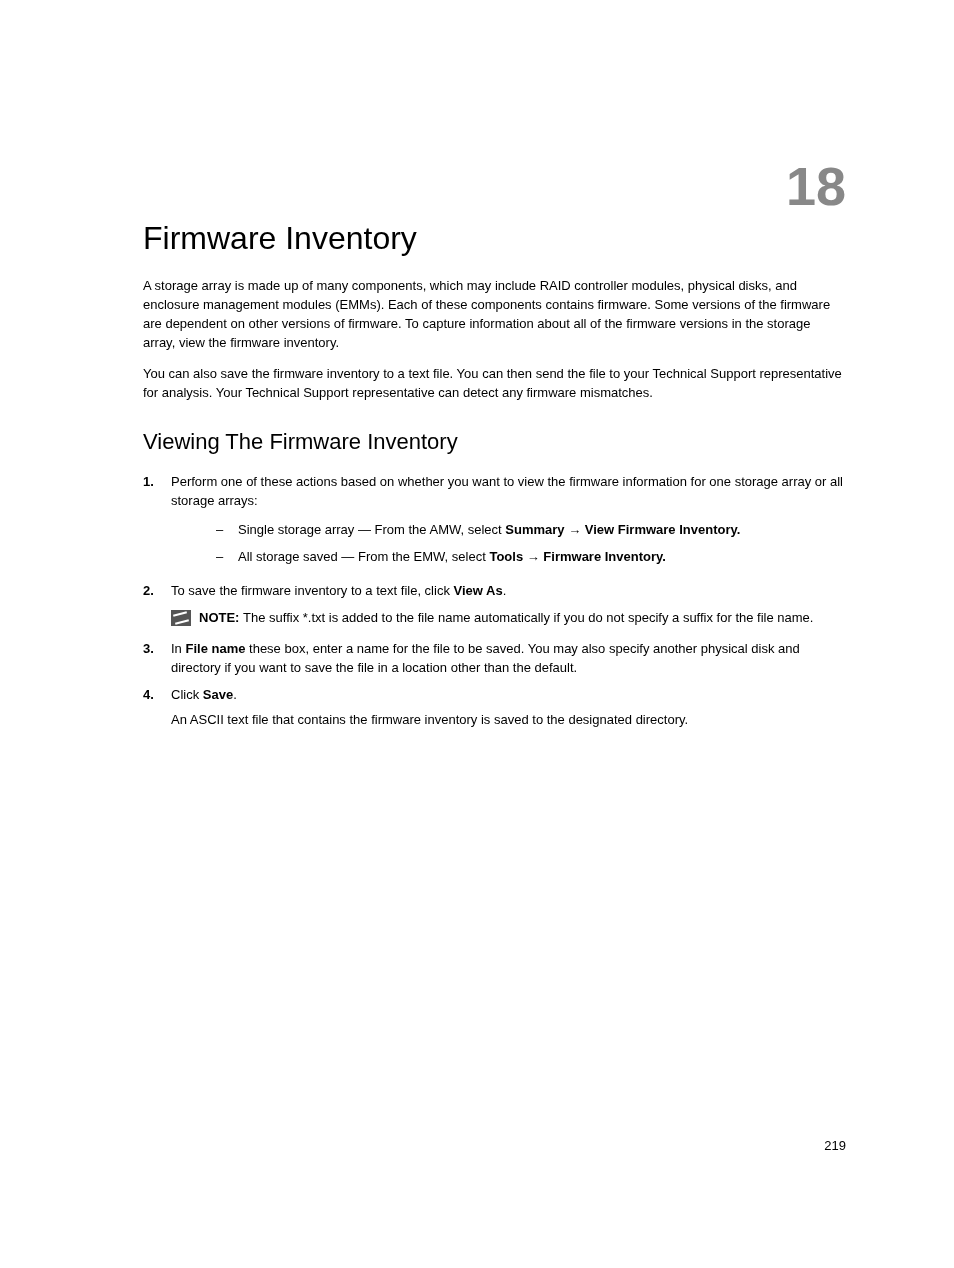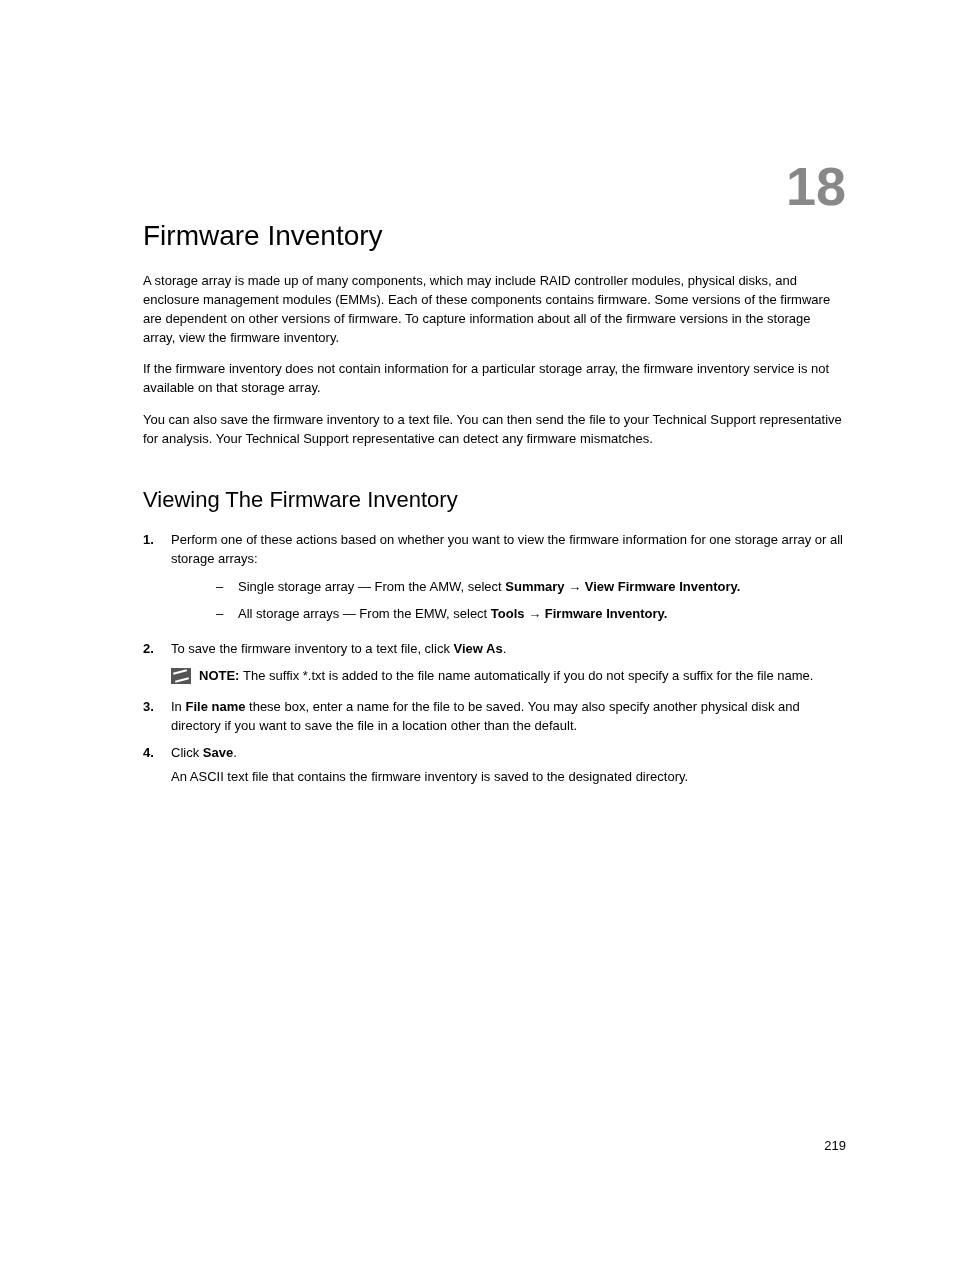--- a/index.html
+++ b/index.html
@@ -21,35 +21,35 @@
     .chapter-number {
       position: absolute;
       top: 155px;
       right: 108px;
       font-size: 54px;
       font-weight: bold;
       color: #888;
       font-family: Arial, sans-serif;
     }
     .chapter-title {
-      font-size: 28px;
+      font-size: 32px;
       font-weight: normal;
       margin-top: 60px;
       margin-bottom: 20px;
       font-family: Arial, sans-serif;
     }
     .para {
       font-size: 13px;
       line-height: 1.45;
       margin-bottom: 13px;
     }
     .section-title {
       font-size: 22px;
       font-weight: normal;
-      margin-top: 38px;
+      margin-top: 26px;
       margin-bottom: 18px;
     }
     .ol-list {
       list-style: none;
       padding-left: 0;
     }
     .ol-item {
       display: flex;
       font-size: 13px;
       line-height: 1.45;
@@ -137,41 +137,40 @@
     }
   </style>
 </head>
 <body>
 
 <div class="page">
   <div class="chapter-number">18</div>
   <h1 class="chapter-title">Firmware Inventory</h1>
 
   <p class="para">A storage array is made up of many components, which may include RAID controller modules, physical disks, and enclosure management modules (EMMs). Each of these components contains firmware. Some versions of the firmware are dependent on other versions of firmware. To capture information about all of the firmware versions in the storage array, view the firmware inventory.</p>
-  <p class="para">If the firmware inventory does not contain information for a particular storage array, the firmware inventory service is not available on that storage array.</p>
   <p class="para">You can also save the firmware inventory to a text file. You can then send the file to your Technical Support representative for analysis. Your Technical Support representative can detect any firmware mismatches.</p>
 
   <h2 class="section-title">Viewing The Firmware Inventory</h2>
 
   <ol class="ol-list">
     <li class="ol-item">
       <span class="ol-num">1.</span>
       <div class="ol-content">
         <span>Perform one of these actions based on whether you want to view the firmware information for one storage array or all storage arrays:</span>
         <ul class="sub-list">
           <li class="sub-item">
             <span class="sub-dash">–</span>
             <span class="sub-content">
               <span>Single storage array — From the AMW, select </span><span class="bold">Summary → View Firmware Inventory.</span>
             </span>
           </li>
           <li class="sub-item">
             <span class="sub-dash">–</span>
             <span class="sub-content">
-              <span>All storage arrays — From the EMW, select </span><span class="bold">Tools → Firmware Inventory.</span>
+              <span>All storage saved — From the EMW, select </span><span class="bold">Tools → Firmware Inventory.</span>
             </span>
           </li>
         </ul>
       </div>
     </li>
 
     <li class="ol-item">
       <span class="ol-num">2.</span>
       <div class="ol-content">
         <span>

